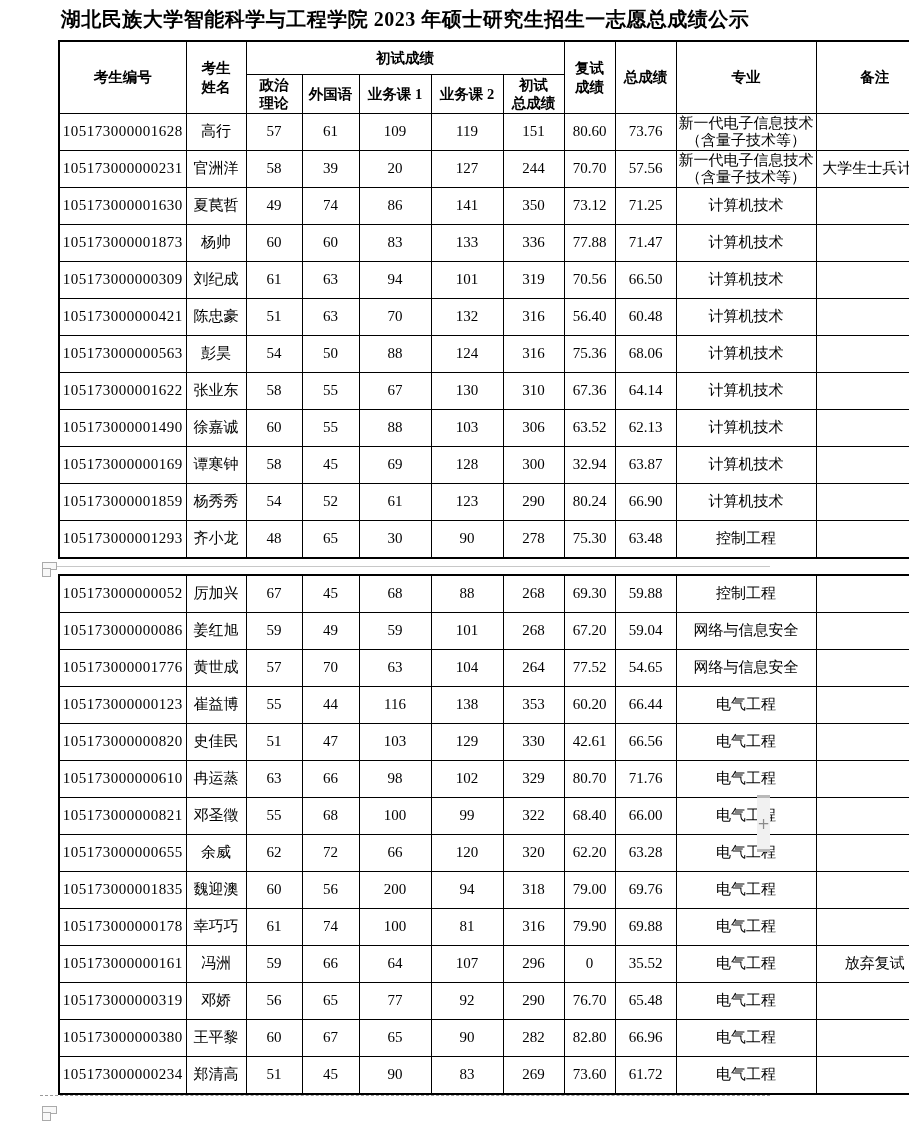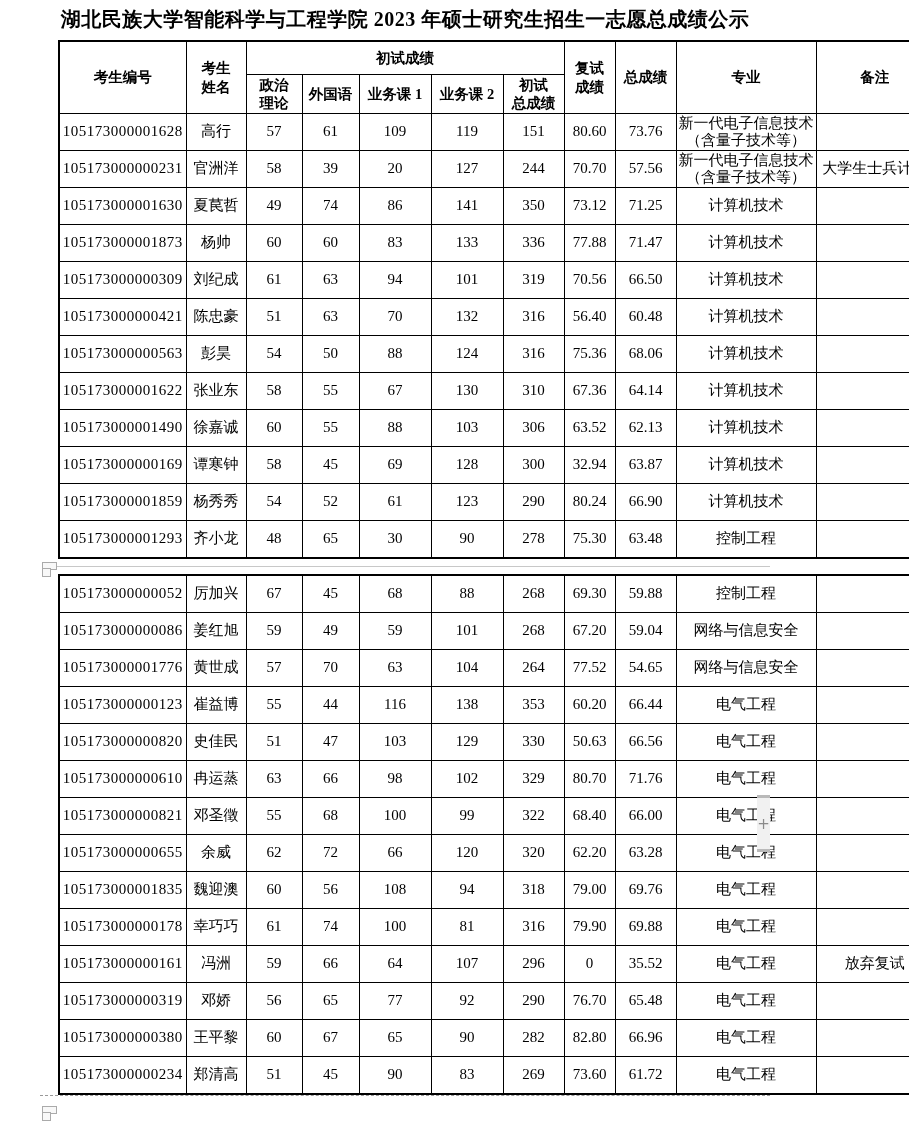--- a/index.html
+++ b/index.html
@@ -363,21 +363,21 @@
           <td></td>
         </tr>
         <tr>
           <td class="candidate-id">105173000000820</td>
           <td>史佳民</td>
           <td>51</td>
           <td>47</td>
           <td>103</td>
           <td>129</td>
           <td>330</td>
-          <td>50.63</td>
+          <td>42.61</td>
           <td>66.56</td>
           <td class="major">电气工程</td>
           <td></td>
         </tr>
         <tr>
           <td class="candidate-id">105173000000610</td>
           <td>冉运蒸</td>
           <td>63</td>
           <td>66</td>
           <td>98</td>
@@ -412,21 +412,21 @@
           <td>62.20</td>
           <td>63.28</td>
           <td class="major">电气工程</td>
           <td></td>
         </tr>
         <tr>
           <td class="candidate-id">105173000001835</td>
           <td>魏迎澳</td>
           <td>60</td>
           <td>56</td>
-          <td>108</td>
+          <td>200</td>
           <td>94</td>
           <td>318</td>
           <td>79.00</td>
           <td>69.76</td>
           <td class="major">电气工程</td>
           <td></td>
         </tr>
         <tr>
           <td class="candidate-id">105173000000178</td>
           <td>幸巧巧</td>

